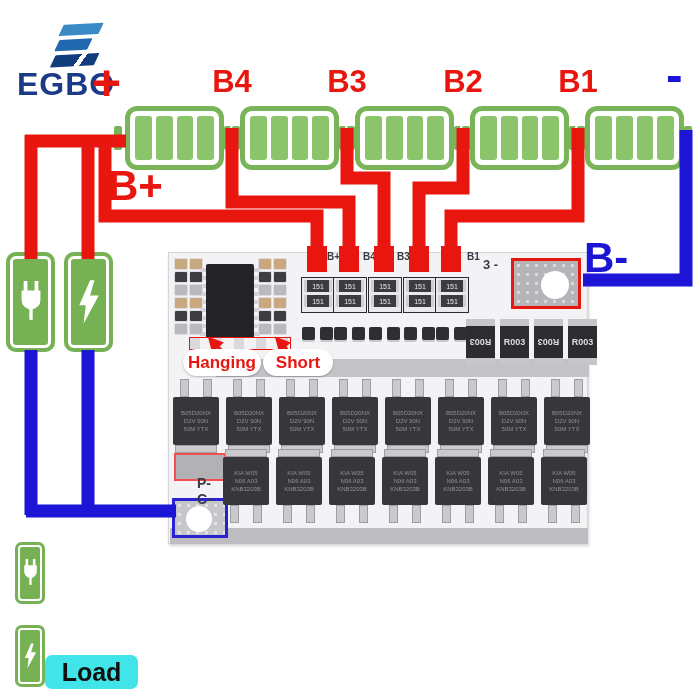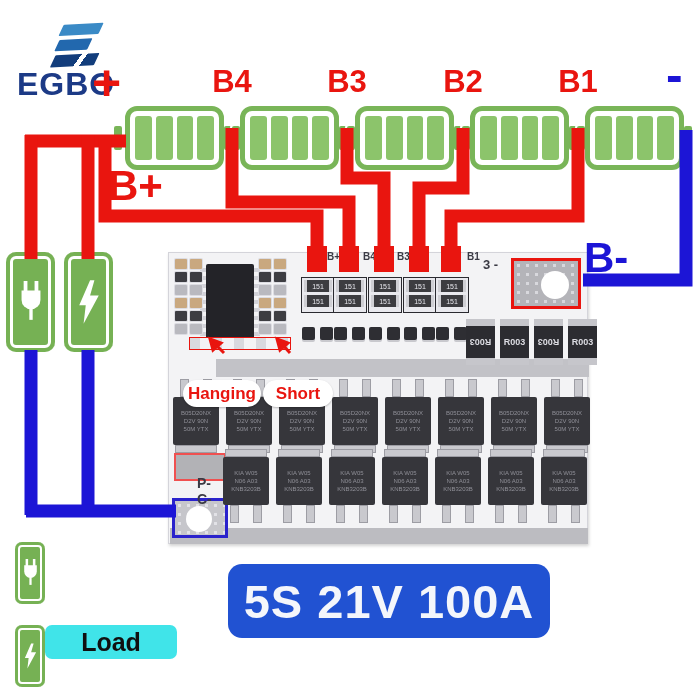--- a/index.html
+++ b/index.html
@@ -57,21 +57,21 @@
   .fet .body span{font-size:6px;line-height:7px;color:#8f8f97;white-space:nowrap;}
   .fet .tab{position:absolute;left:2px;width:42px;height:8px;background:#c9c9ce;border:1px solid #9d9da4;box-sizing:border-box;}
   .ppad{position:absolute;left:5px;top:200px;width:52px;height:28px;background:#b2b2b6;border:2px solid #f05050;box-sizing:border-box;}
   .cpad{position:absolute;left:3px;top:245px;width:56px;height:40px;background:#c6c6cb;border:3px solid #2a22cc;box-sizing:border-box;
         background-image:radial-gradient(circle,#e2e2e7 1.4px,rgba(0,0,0,0) 1.8px);background-size:9px 9px;}
   .calloutbox{position:absolute;left:20px;top:84px;width:102px;height:13px;border:1px solid #e9150f;box-sizing:border-box;
         background:repeating-linear-gradient(to right,#d9d9de 0 10px,#f3f3f5 10px 22px);}
   
   svg.wires{position:absolute;left:0;top:0;pointer-events:none;}
   .pill{position:absolute;height:27px;background:#fff;border-radius:14px;box-shadow:0 1px 2px rgba(0,0,0,.25);
-        display:flex;align-items:center;justify-content:center;font-size:17px;font-weight:700;color:#e9150f;margin-top:31px;}
+        display:flex;align-items:center;justify-content:center;font-size:17px;font-weight:700;color:#e9150f;}
   .legend-label{position:absolute;height:34px;background:#40e4e9;border-radius:7px;display:flex;align-items:center;justify-content:center;
         font-size:25px;font-weight:700;color:#101010;}
   .badge{position:absolute;left:228px;top:564px;width:322px;height:74px;background:#2152d2;border-radius:14px;
         display:flex;align-items:center;justify-content:center;font-size:47px;font-weight:700;color:#f4f6fb;letter-spacing:1px;}
 </style>
 </head>
 <body>
 
 <div class="canvas">
 
@@ -417,17 +417,16 @@
       <rect x="15.4" y="0" width="3.6" height="10" fill="#fff"></rect>
       <path d="M3 9 H21 V18 A9 9 0 0 1 3 18 Z" fill="#fff"></path>
       <rect x="10.4" y="26" width="3.2" height="11" fill="#fff"></rect>
     </svg>
   </div>
   <div class="station-sm" style="left:15px;top:625px;">
     <svg width="15" height="30" viewBox="0 0 24 40">
       <polygon points="13,0 3,23 9,23 7,40 21,14 13,14 17,0" fill="#fff"></polygon>
     </svg>
   </div>
-  <div class="legend-label" style="left:45px;top:625px;width:132px;">Load</div>
-
-  <div class="badge">5S 21V 100A</div>
+  <div class="legend-label" style="left:45px;top:655px;width:93px;">Load</div>
+
 
 </div>
 
 </body></html>

